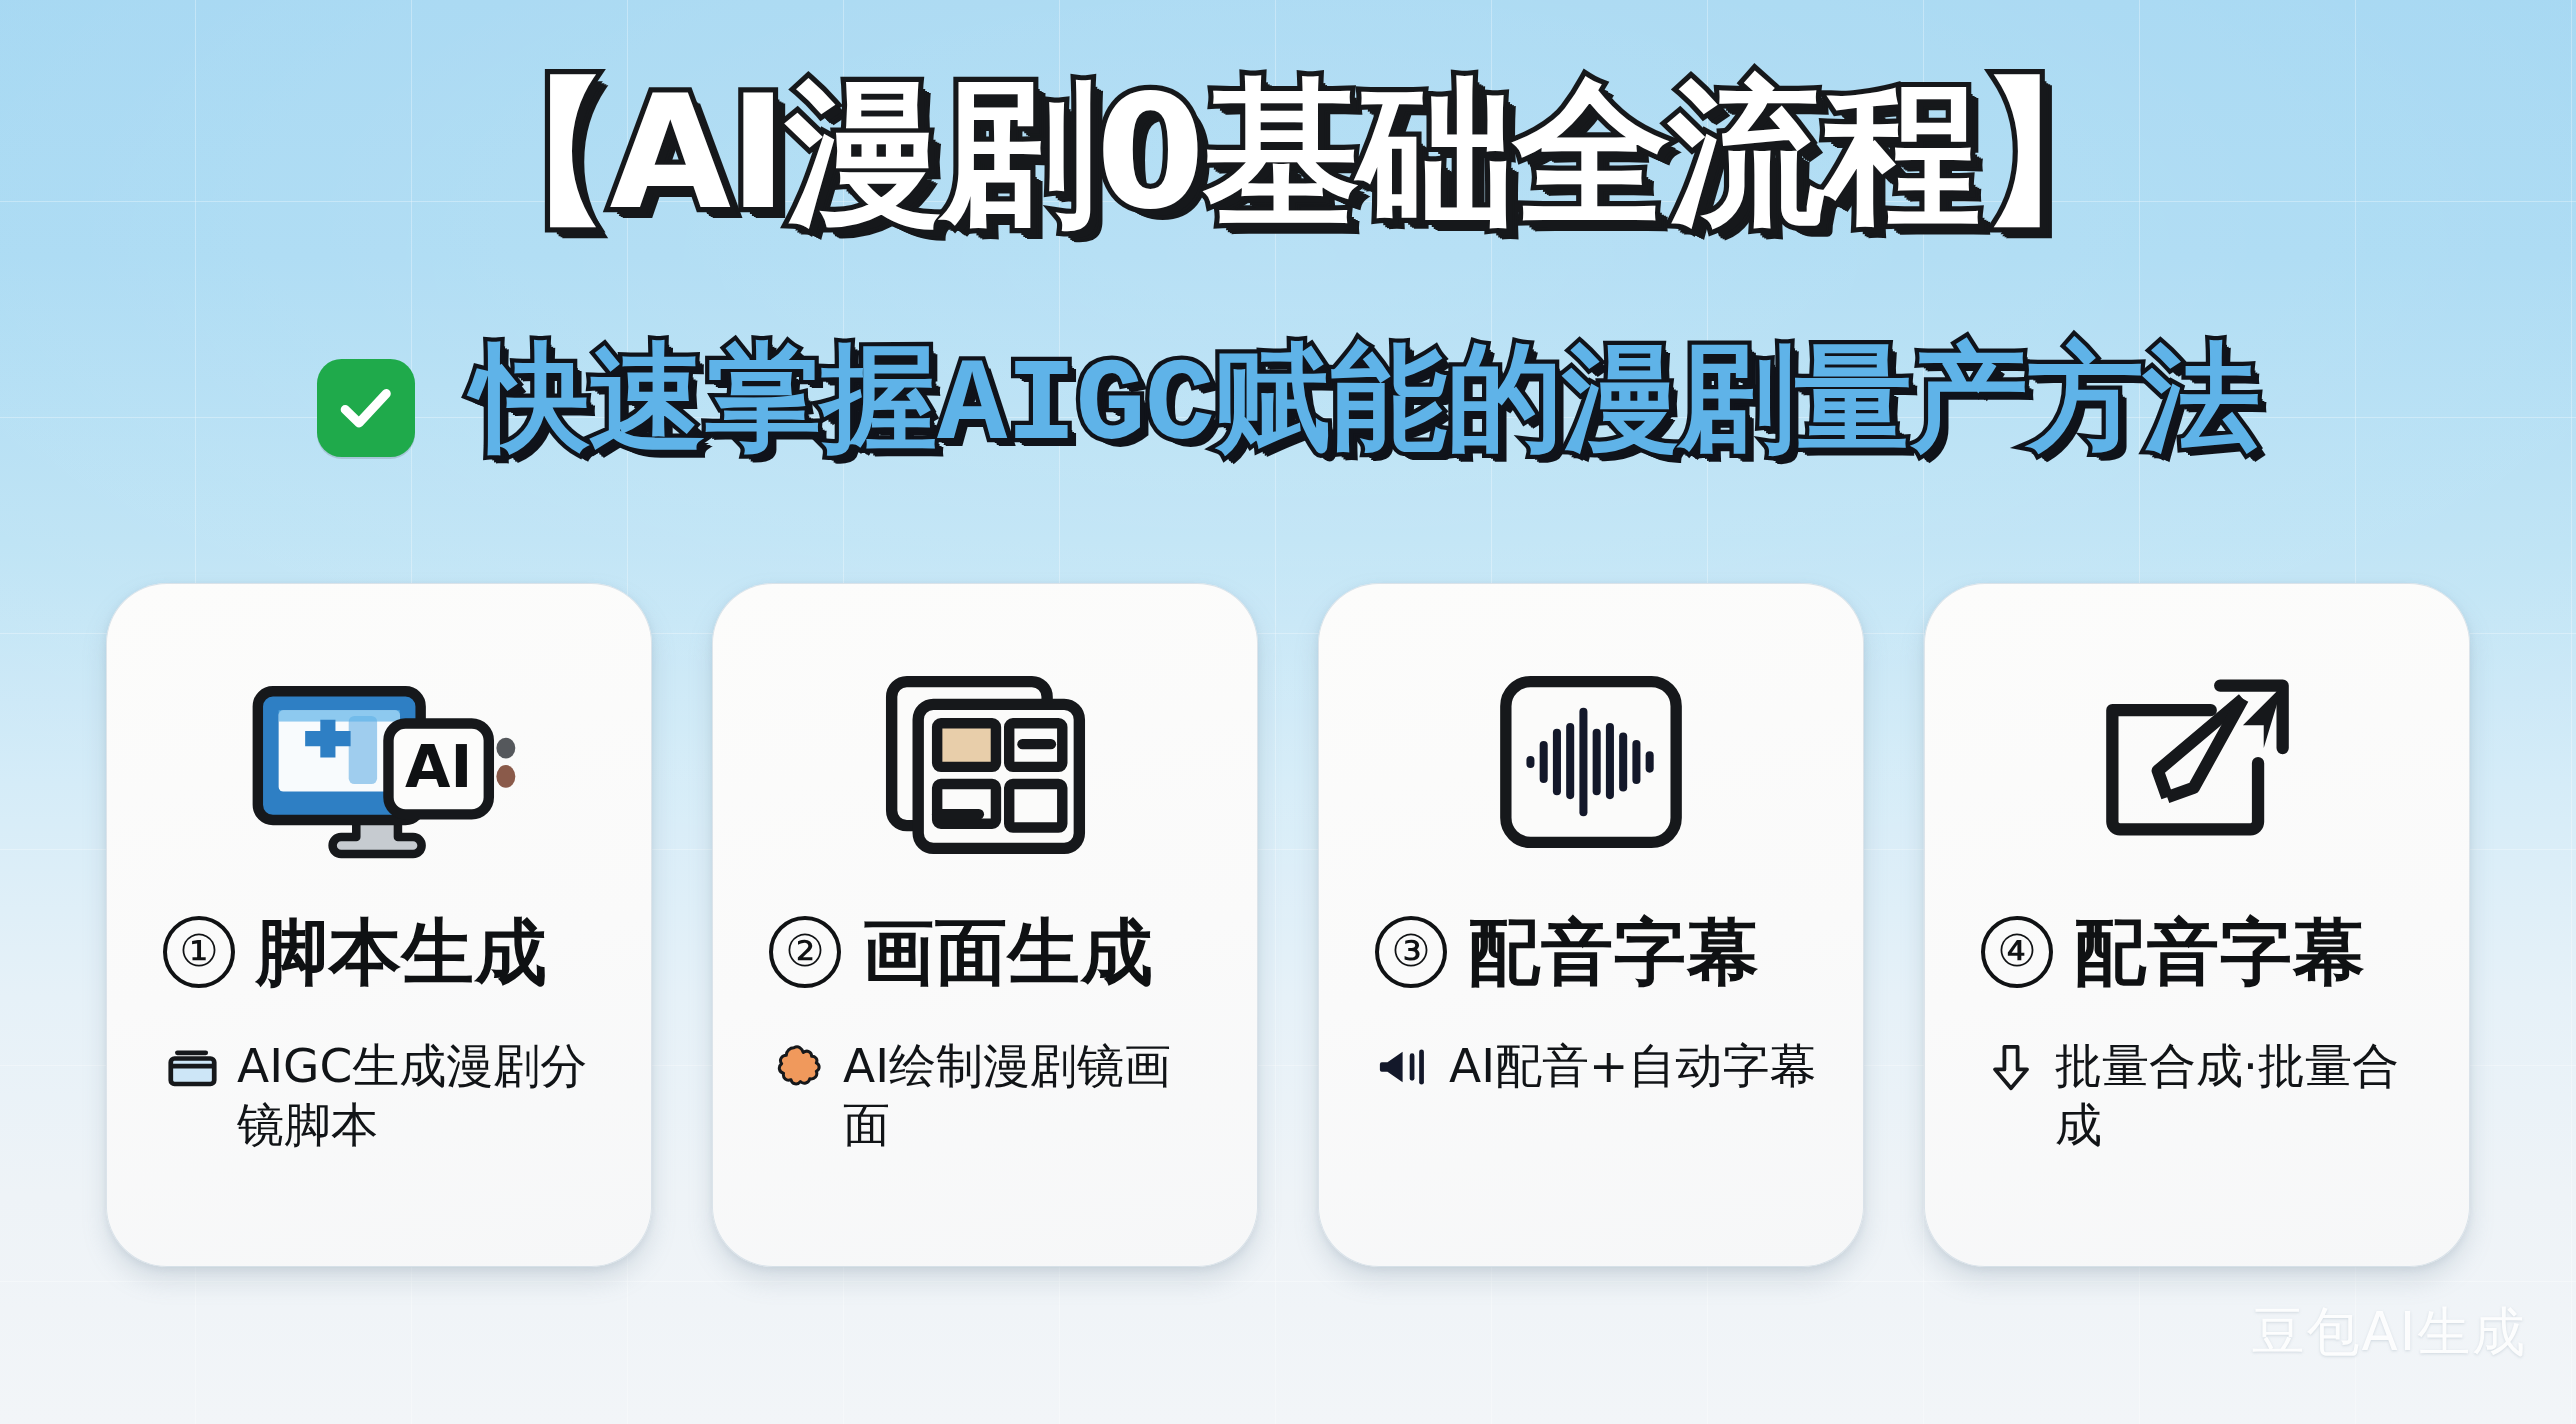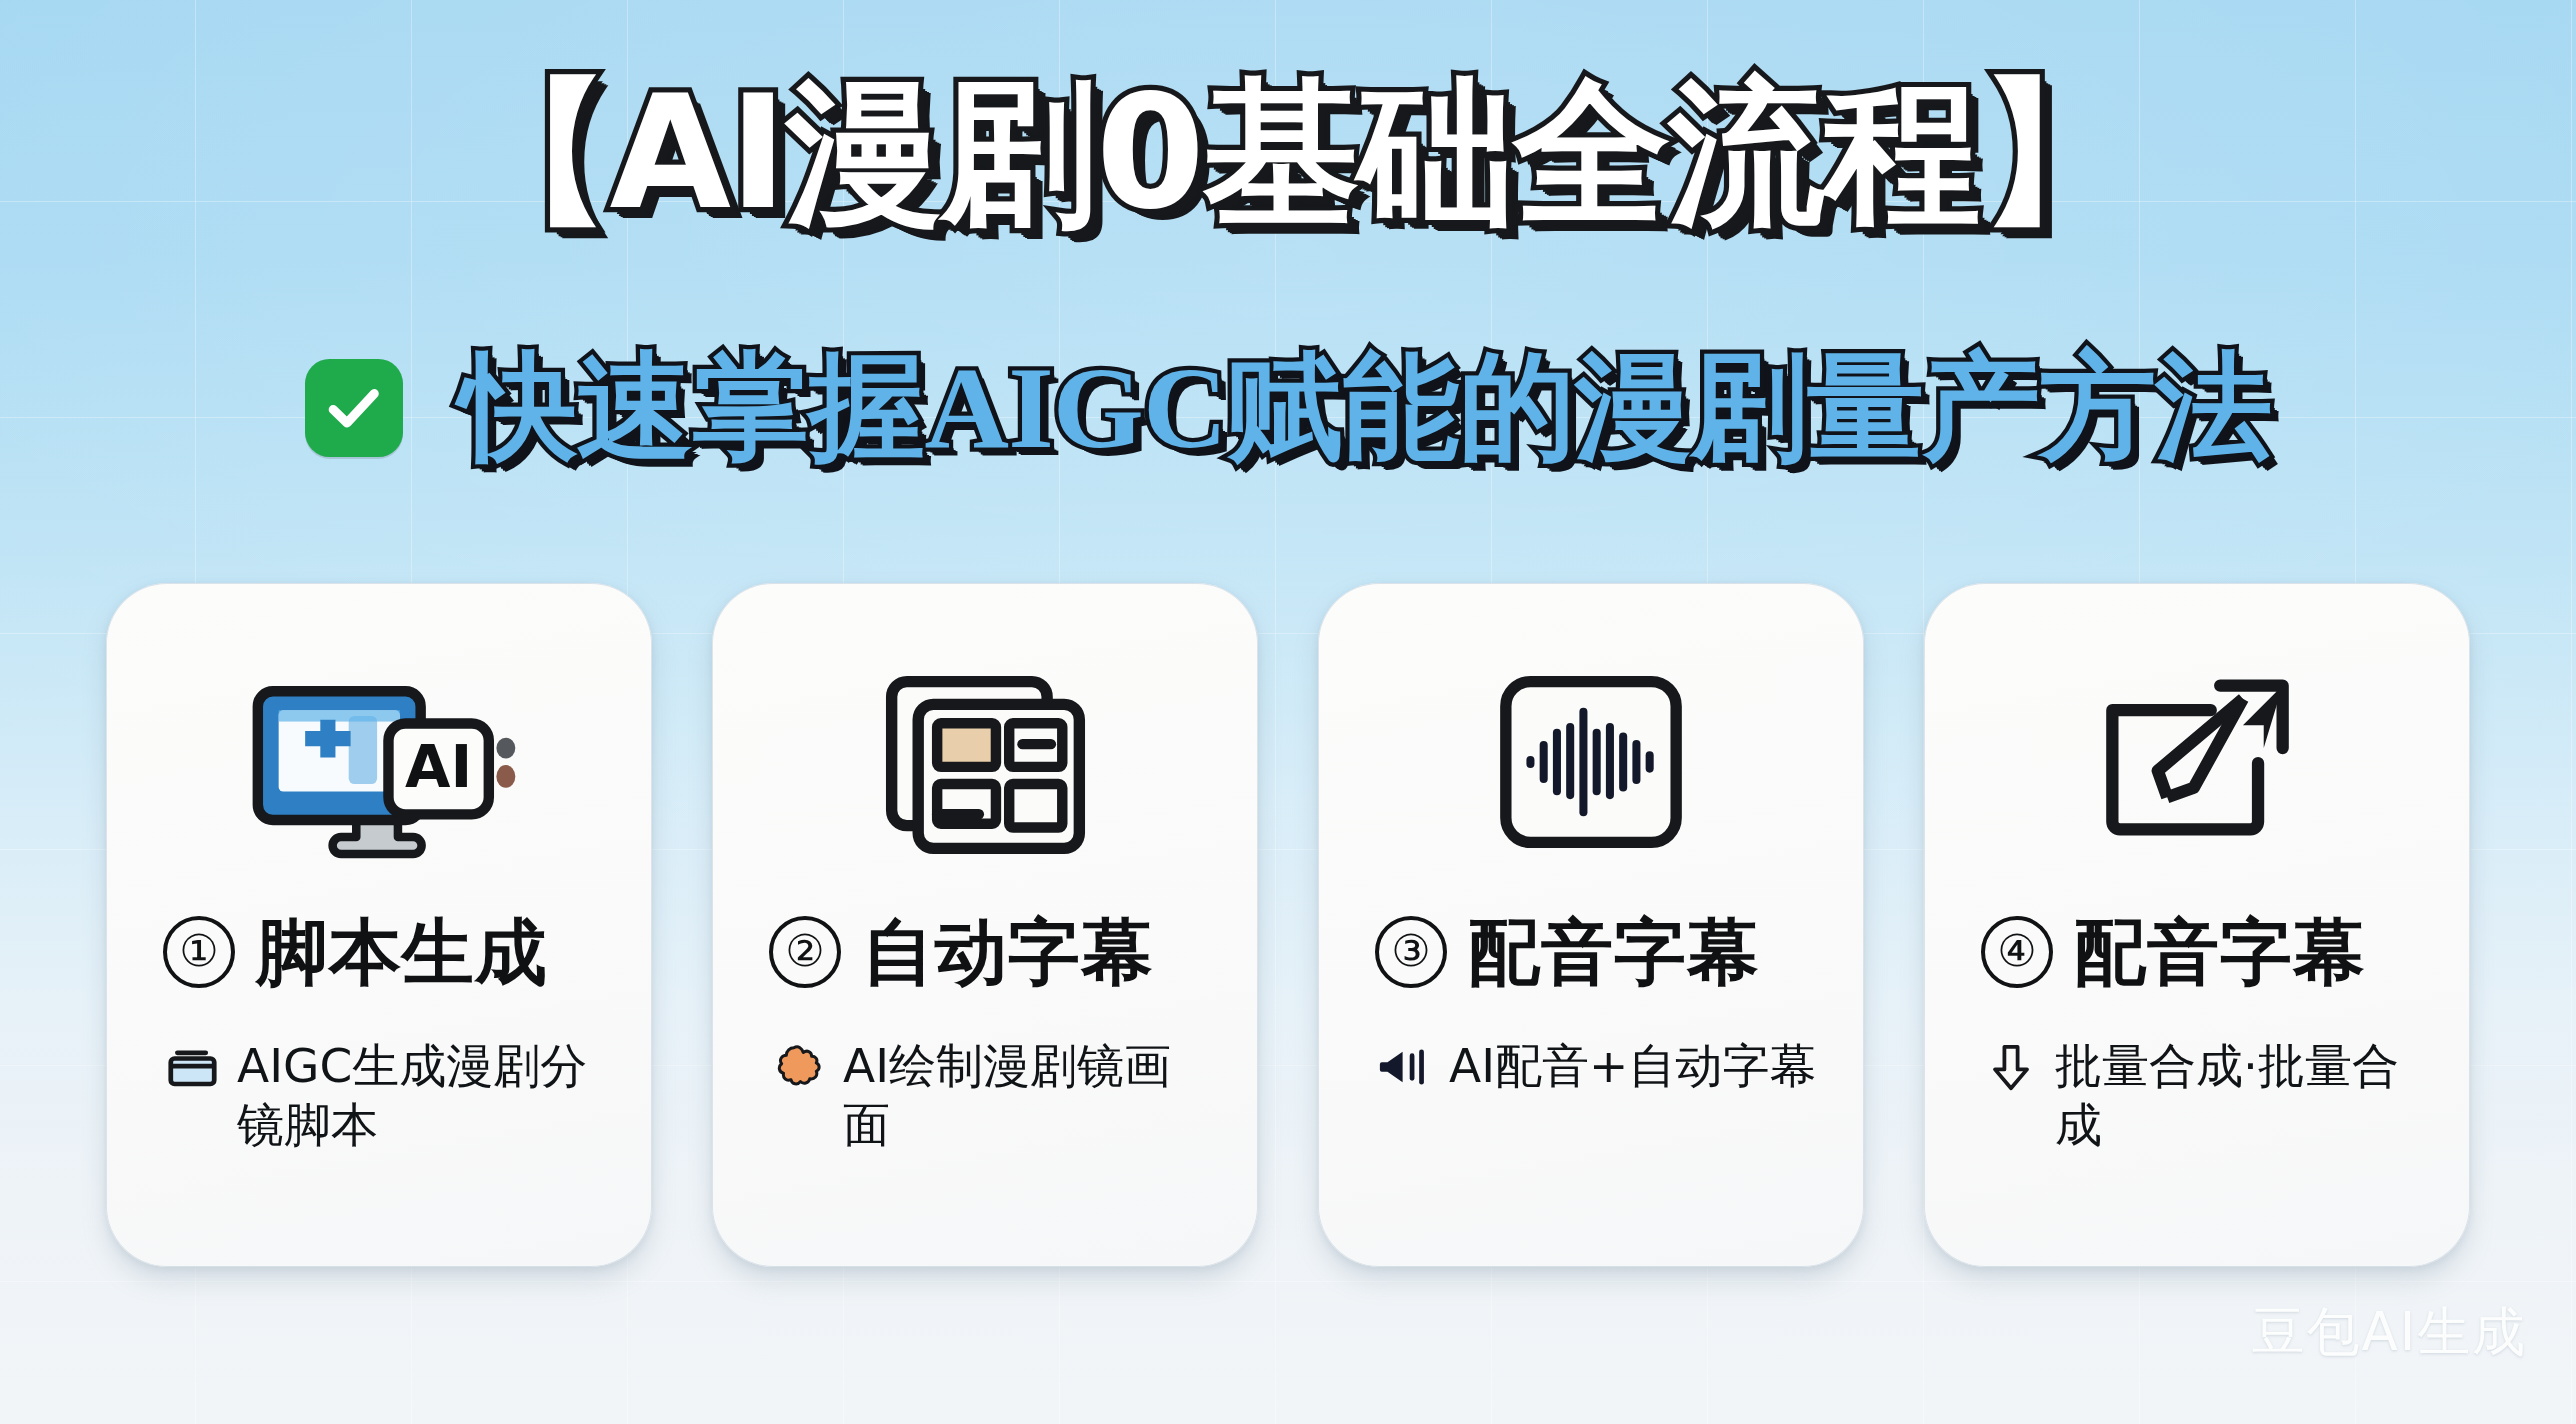--- a/index.html
+++ b/index.html
@@ -71,21 +71,21 @@
     box-shadow:0 1.9px 0 rgba(0,0,0,.12);
   }
   #check-badge svg{ width:64px; height:64px; display:block; }
 
   #subtitle-text{
     font-size:117px;
     line-height:1;
     font-weight:900;
     letter-spacing:-0.9px;
     color:#5fb3e8;
-    font-family:Liberation Serif, serif;
+    font-family:Liberation Mono, monospace;
     -webkit-text-stroke:8.5px #10131a;
     paint-order:stroke fill;
     text-shadow:
       4.7px 4.7px 0 #10131a,
       6.6px 6.6px 0 #10131a,
       8.5px 7.6px 0 #10131a;
     white-space:nowrap;
     margin-left:33px;
   }
 
@@ -234,21 +234,21 @@
         <rect x="132" y="52" width="56" height="46" rx="4" fill="#fbfbfa" stroke="#16181b" stroke-width="11"></rect>
         <path d="M146 74 h30" stroke="#16181b" stroke-width="11" stroke-linecap="round"></path>
         <rect x="56" y="116" width="62" height="42" rx="4" fill="#fbfbfa" stroke="#16181b" stroke-width="11"></rect>
         <path d="M56 148 h44" stroke="#16181b" stroke-width="11" stroke-linecap="round"></path>
         <rect x="132" y="116" width="56" height="46" rx="4" fill="#fbfbfa" stroke="#16181b" stroke-width="11"></rect>
       </svg>
     </div>
 
     <div class="card-title-row">
       <span class="step-num">②</span>
-      <span class="card-title">自动字幕</span>
+      <span class="card-title">画面生成</span>
     </div>
 
     <div class="card-desc-row">
       <span class="desc-icon">
         <svg width="51" height="45" viewBox="0 0 54 48" fill="none" aria-hidden="true">
           <path d="M22 3 c5-3 9 1 10 5 c4-3 9-1 9 4 c4 0 7 3 5 7
                    c4 2 4 7 0 9 c2 5-2 9-7 8 c-1 5-7 6-10 3
                    c-3 4-9 3-10-2 c-5 2-9-2-8-7 c-5-1-6-7-2-10
                    c-3-4 0-9 5-9 c0-5 4-8 8-8 z" fill="#f0995c" stroke="#16181b" stroke-width="3.2" stroke-linejoin="round"></path>
         </svg>

